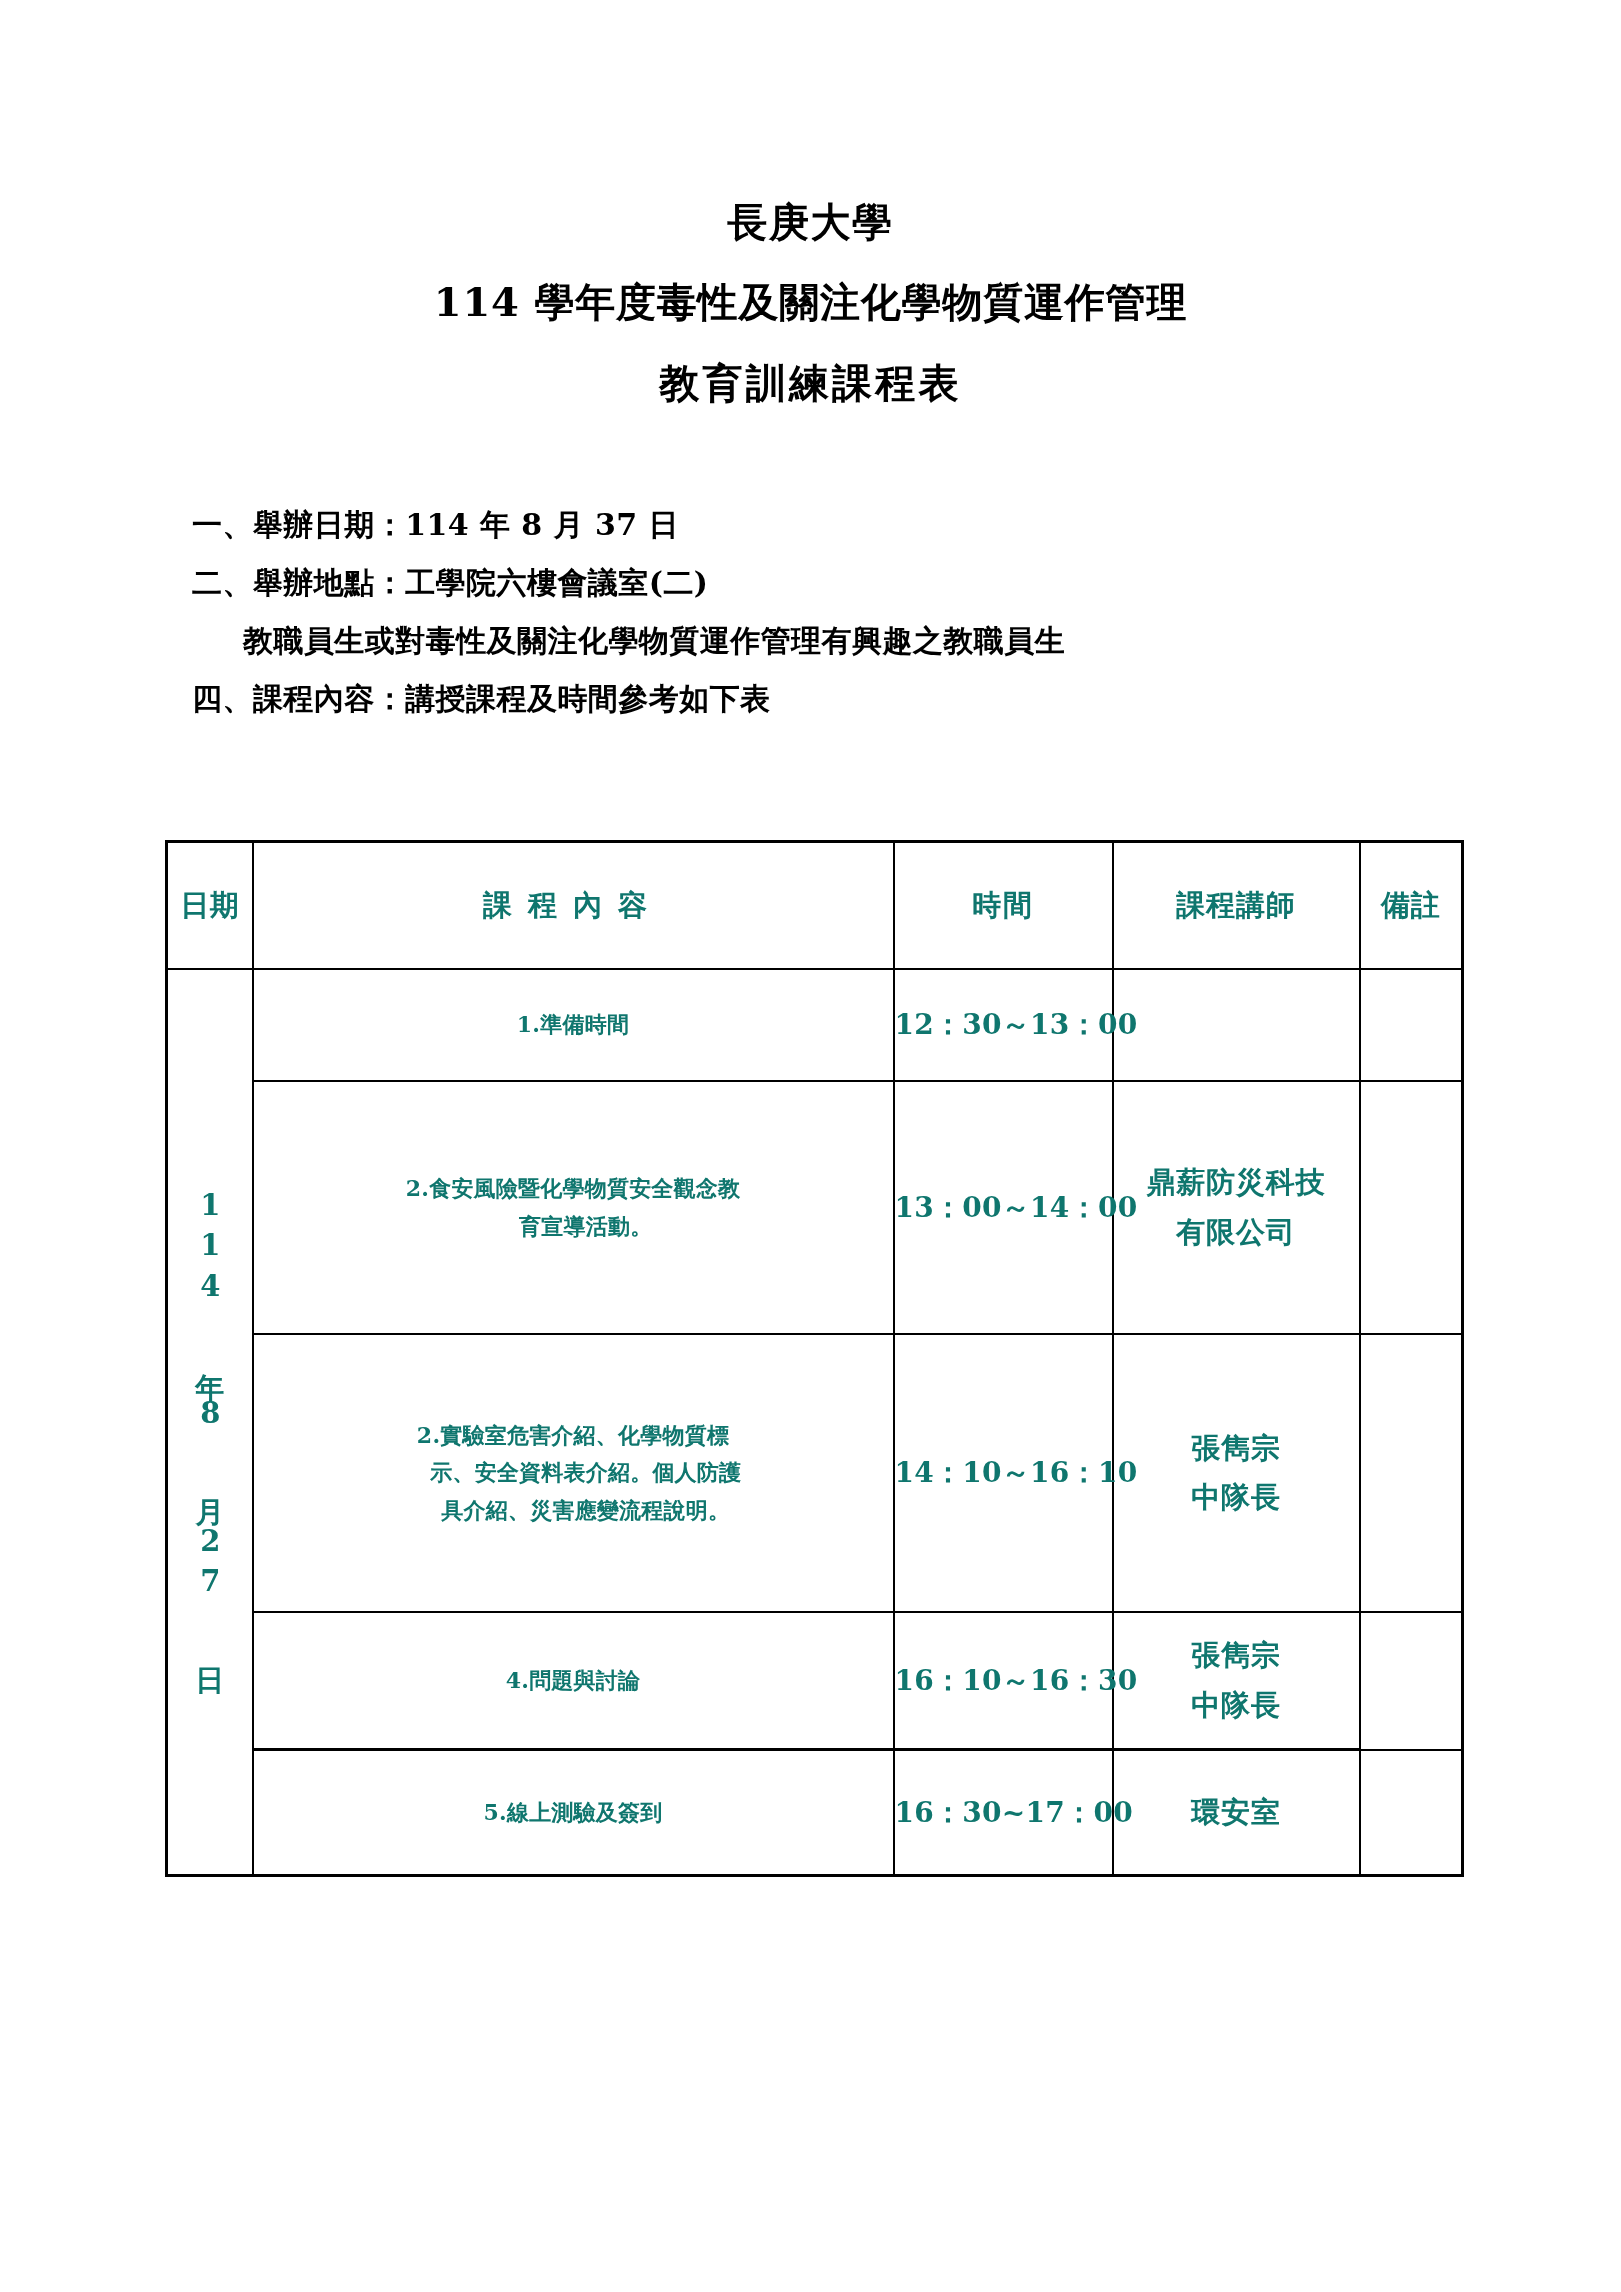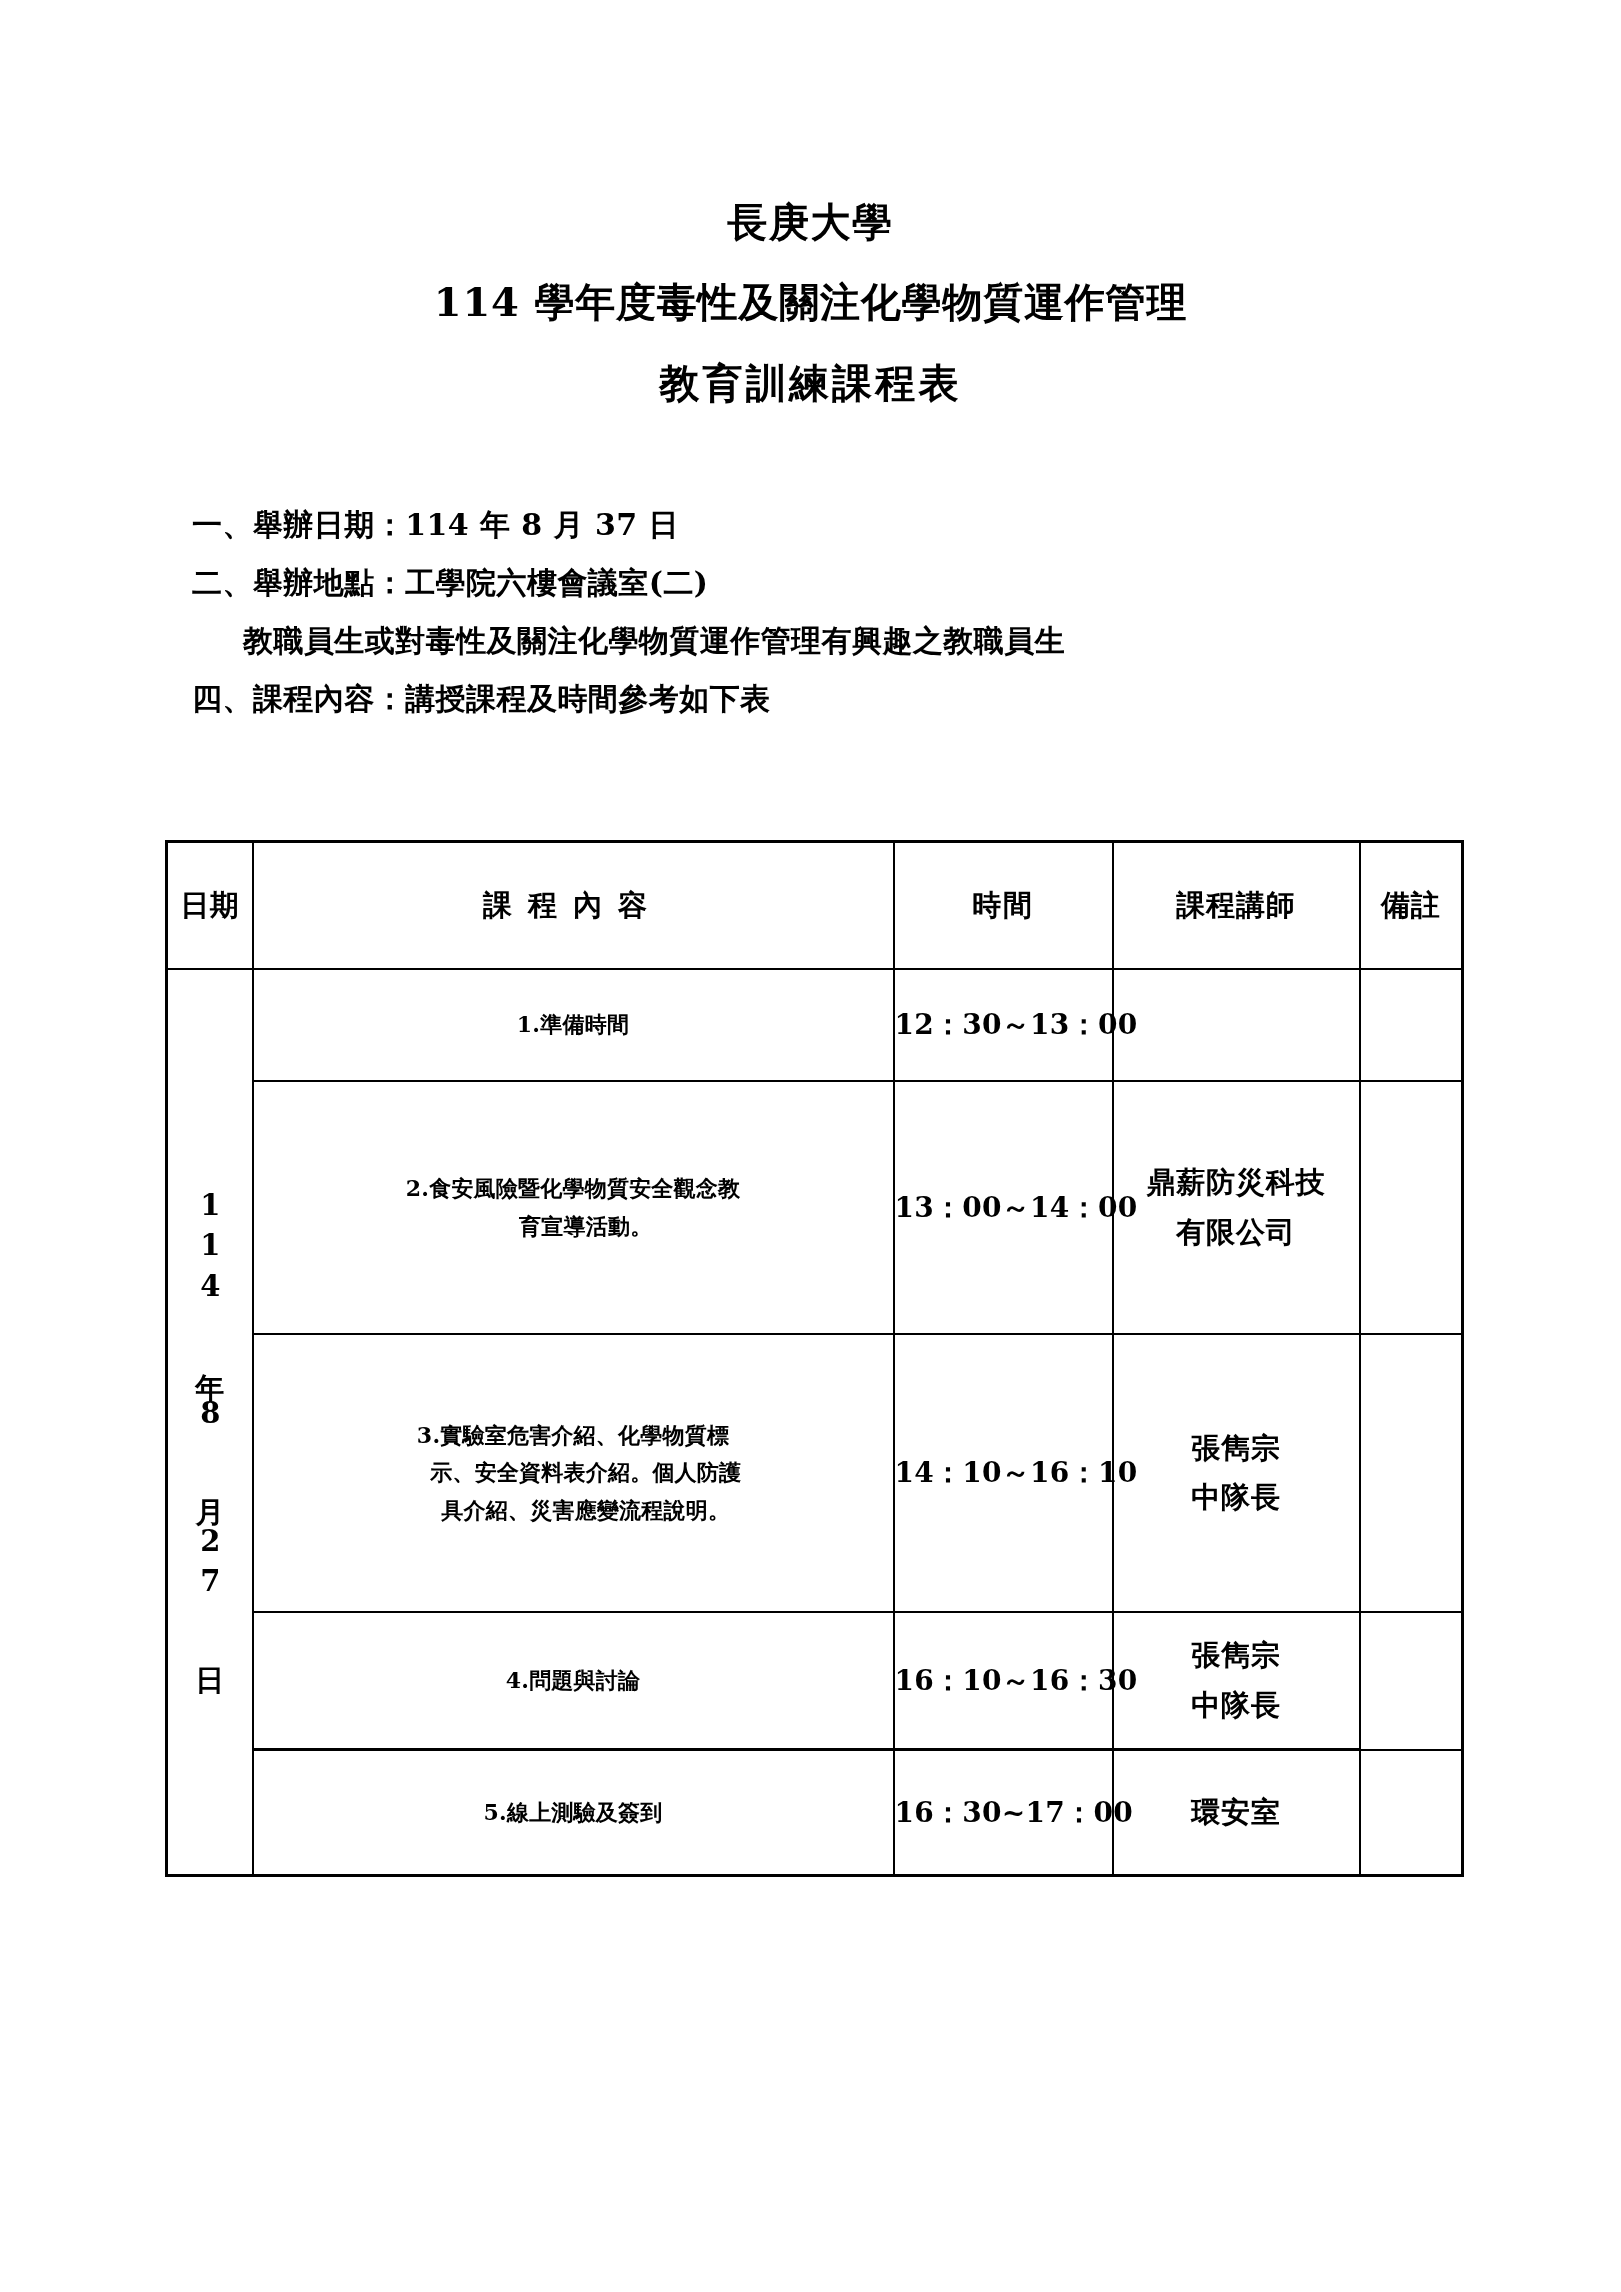--- a/index.html
+++ b/index.html
@@ -89,21 +89,21 @@
     width: 1296px;
     table-layout: fixed;
     border: 3.9px solid #000;
   }
   table.schedule td,
   table.schedule th {
     border: 2px solid #000;
     padding: 0;
     vertical-align: middle;
     font-weight: 700;
-    color: #000000;
+    color: #0f766e;
   }
   
   col.c-date     { width: 86px; }
   col.c-content  { width: 641px; }
   col.c-time     { width: 219px; }
   col.c-lecturer { width: 247px; }
   col.c-note     { width: 103px; }
 
   thead th {
     height: 125px;
@@ -227,21 +227,21 @@
           <td class="time-cell">13：00～14：00</td>
           <td class="lecturer-cell">
             <span class="ln">鼎薪防災科技</span>
             <span class="ln">有限公司</span>
           </td>
           <td class="note-cell"></td>
         </tr>
 
         <tr class="r3">
           <td class="content-cell">
-            <span class="ln">3.實驗室危害介紹、化學物質標</span>
+            <span class="ln">2.實驗室危害介紹、化學物質標</span>
             <span class="ln indent">示、安全資料表介紹。個人防護</span>
             <span class="ln indent">具介紹、災害應變流程說明。</span>
           </td>
           <td class="time-cell">14：10～16：10</td>
           <td class="lecturer-cell">
             <span class="ln">張雋宗</span>
             <span class="ln">中隊長</span>
           </td>
           <td class="note-cell"></td>
         </tr>

